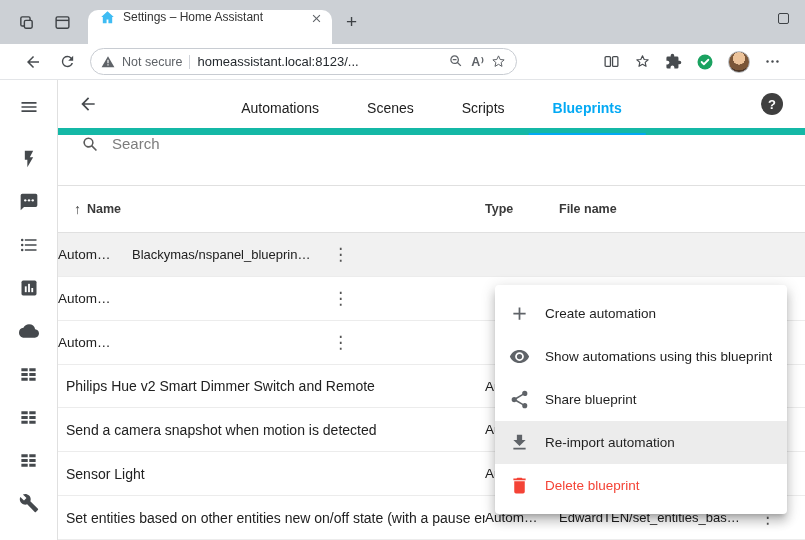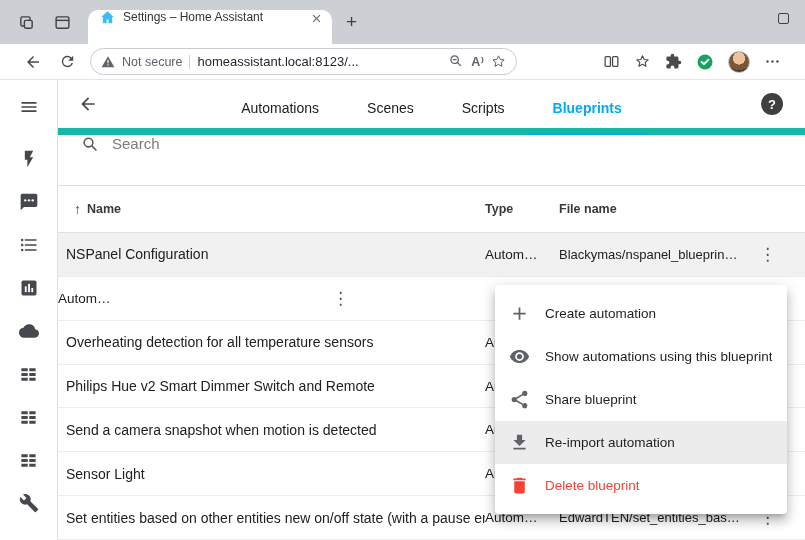--- a/index.html
+++ b/index.html
@@ -271,36 +271,34 @@
         <div class="h-name">
           <span class="sort-arrow">↑</span>
           <span>Name</span>
         </div>
         <div class="h-type">Type</div>
         <div class="h-file">File name</div>
         <div class="h-menu"></div>
       </div>
 
       <div class="trow highlight">
-        <div class="c-name">NSPanel Configuration</div>
         <div class="c-type">Autom…</div>
         <div class="c-file">Blackymas/nspanel_blueprin…</div>
         <div class="c-menu">
             <span class="kebab">⋮</span>
           </div>
       </div>
       <div class="trow">
         <div class="c-type">Autom…</div>
         <div class="c-file"></div>
         <div class="c-menu">
             <span class="kebab">⋮</span>
           </div>
       </div>
       <div class="trow">
-        <div class="c-name">Overheating detection for all temperature sensors</div>
         <div class="c-type">Autom…</div>
         <div class="c-file"></div>
         <div class="c-menu">
             <span class="kebab">⋮</span>
           </div>
       </div>
       <div class="trow">
         <div class="c-name">Philips Hue v2 Smart Dimmer Switch and Remote</div>
         <div class="c-type">Autom…</div>
         <div class="c-file"></div>

